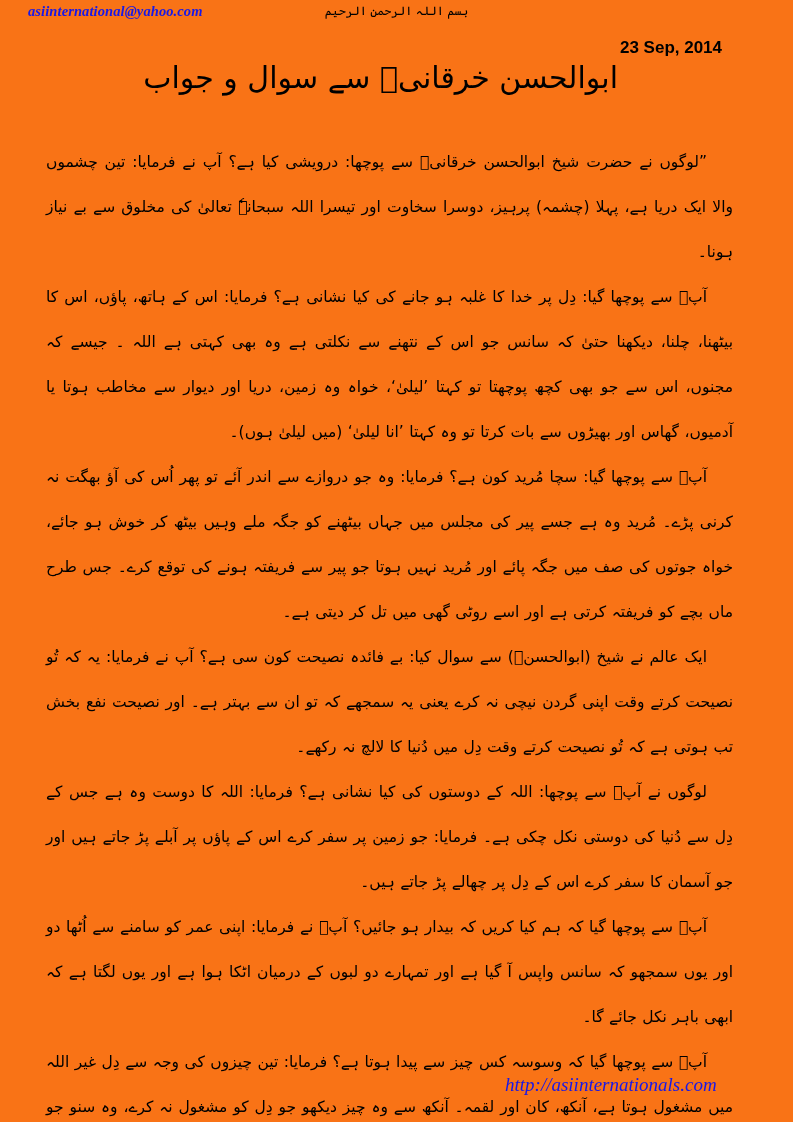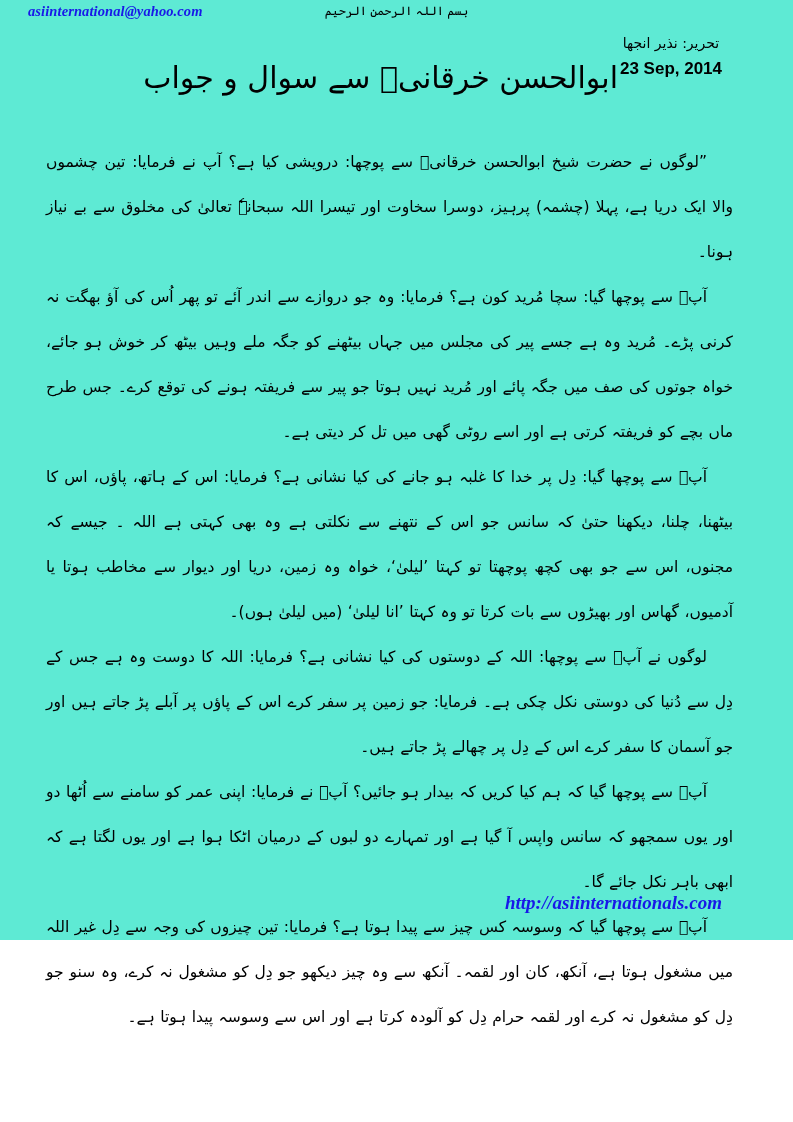--- a/index.html
+++ b/index.html
@@ -13,22 +13,22 @@
     height: 1122px;
     position: relative;
     overflow: hidden;
     font-family: "DejaVu Sans", sans-serif;
     color: #000000;
   }
 
   .page {
     position: relative;
     width: 793px;
-    height: 940px;
-    background: #5eead4;
+    height: 1122px;
+    background: #f97316;
     box-sizing: border-box;
   }
 
   
   .topbar {
     position: absolute;
     top: 0;
     left: 0;
     width: 793px;
     height: 30px;
@@ -152,48 +152,48 @@
     padding: 0 6px;
     color: #1818e8;
   }
   .footer-url {
     position: absolute;
     left: 505px;
     top: 0px;
     direction: ltr;
     font-family: "Liberation Serif", serif;
     font-style: italic;
-    font-weight: bold;
+    font-weight: normal;
     font-size: 19px;
     color: #1818e8;
     white-space: nowrap;
   }
 </style>
 </head>
 <body>
 
 <div class="page">
 
   <div class="topbar">
     <div class="top-email">asiinternational@yahoo.com</div>
     <div class="bismillah">بسم اللہ الرحمن الرحیم</div>
   </div>
 
   <div class="headerblock">
     <div class="byline">
-      <div class="author">تحریر: نذیر انجھا</div>
       <div class="date">23 Sep, 2014</div>
     </div>
     <div class="doc-title">ابوالحسن خرقانیؒ سے سوال و جواب</div>
   </div>
 
   <div class="body-area">
     <p class="para">”لوگوں نے حضرت شیخ ابوالحسن خرقانیؒ سے پوچھا:  درویشی کیا ہے؟  آپ نے فرمایا:  تین چشموں والا ایک دریا ہے، پہلا (چشمہ) پرہیز، دوسرا سخاوت  اور تیسرا اللہ سبحانہٗ تعالیٰ کی مخلوق سے بے نیاز ہونا۔</p>
+    <p class="para">آپؒ سے پوچھا گیا:  دِل پر خدا کا غلبہ ہو جانے کی کیا نشانی ہے؟   فرمایا:  اس کے ہاتھ، پاؤں، اس کا بیٹھنا،  چلنا، دیکھنا  حتیٰ کہ سانس جو اس کے نتھنے سے نکلتی ہے  وہ بھی کہتی ہے اللہ ۔ جیسے کہ مجنوں، اس سے جو بھی کچھ پوچھتا تو کہتا ’لیلیٰ‘، خواہ وہ زمین، دریا اور دیوار سے مخاطب ہوتا یا آدمیوں، گھاس اور بھیڑوں سے بات کرتا تو وہ کہتا ’انا لیلیٰ‘ (میں لیلیٰ ہوں)۔</p>
     <p class="para">آپؒ سے پوچھا گیا:  سچا مُرید کون ہے؟  فرمایا:  وہ جو دروازے سے اندر آئے تو پھر اُس کی آؤ بھگت نہ کرنی پڑے۔ مُرید وہ ہے جسے پیر کی مجلس میں جہاں بیٹھنے کو جگہ ملے وہیں بیٹھ کر خوش ہو جائے، خواہ جوتوں کی صف میں جگہ پائے اور مُرید نہیں ہوتا جو پیر سے فریفتہ ہونے کی توقع کرے۔ جس طرح ماں بچے کو فریفتہ کرتی ہے اور اسے روٹی گھی میں تل کر دیتی ہے۔</p>
-    <p class="para">آپؒ سے پوچھا گیا:  دِل پر خدا کا غلبہ ہو جانے کی کیا نشانی ہے؟   فرمایا:  اس کے ہاتھ، پاؤں، اس کا بیٹھنا،  چلنا، دیکھنا  حتیٰ کہ سانس جو اس کے نتھنے سے نکلتی ہے  وہ بھی کہتی ہے اللہ ۔ جیسے کہ مجنوں، اس سے جو بھی کچھ پوچھتا تو کہتا ’لیلیٰ‘، خواہ وہ زمین، دریا اور دیوار سے مخاطب ہوتا یا آدمیوں، گھاس اور بھیڑوں سے بات کرتا تو وہ کہتا ’انا لیلیٰ‘ (میں لیلیٰ ہوں)۔</p>
+    <p class="para">ایک عالم نے شیخ (ابوالحسنؒ) سے سوال کیا:  بے فائدہ نصیحت کون سی ہے؟  آپ نے فرمایا: یہ کہ تُو نصیحت کرتے وقت اپنی گردن نیچی نہ کرے یعنی یہ سمجھے کہ تو ان سے بہتر ہے۔ اور نصیحت نفع بخش تب ہوتی ہے کہ تُو نصیحت کرتے وقت دِل میں دُنیا کا لالچ نہ رکھے۔</p>
     <p class="para">لوگوں نے آپؒ سے پوچھا: اللہ کے دوستوں کی کیا نشانی ہے؟  فرمایا:   اللہ کا دوست وہ ہے جس کے دِل سے دُنیا کی دوستی نکل چکی ہے۔  فرمایا:  جو زمین پر سفر کرے اس کے پاؤں پر آبلے پڑ جاتے ہیں اور جو آسمان کا سفر کرے اس کے دِل پر چھالے پڑ جاتے ہیں۔</p>
     <p class="para">آپؒ سے پوچھا گیا کہ ہم کیا کریں کہ بیدار ہو جائیں؟   آپؒ نے فرمایا: اپنی عمر کو سامنے سے اُٹھا دو اور یوں سمجھو کہ سانس واپس آ گیا ہے اور تمہارے دو لبوں کے درمیان اٹکا ہوا ہے اور یوں لگتا ہے کہ ابھی باہر نکل جائے گا۔</p>
     <p class="para">آپؒ سے پوچھا گیا کہ وسوسہ کس چیز سے پیدا ہوتا ہے؟  فرمایا:  تین چیزوں کی وجہ سے دِل غیر اللہ میں مشغول ہوتا ہے،  آنکھ، کان اور لقمہ۔  آنکھ سے وہ چیز دیکھو جو دِل کو مشغول نہ کرے،  وہ سنو جو دِل کو مشغول نہ کرے اور لقمہ حرام دِل کو آلودہ کرتا ہے اور اس سے وسوسہ پیدا ہوتا ہے۔</p>
 
   </div>
 
   <div class="footer">
     <div class="footer-url">http://asiinternationals.com</div>
   </div>
 

